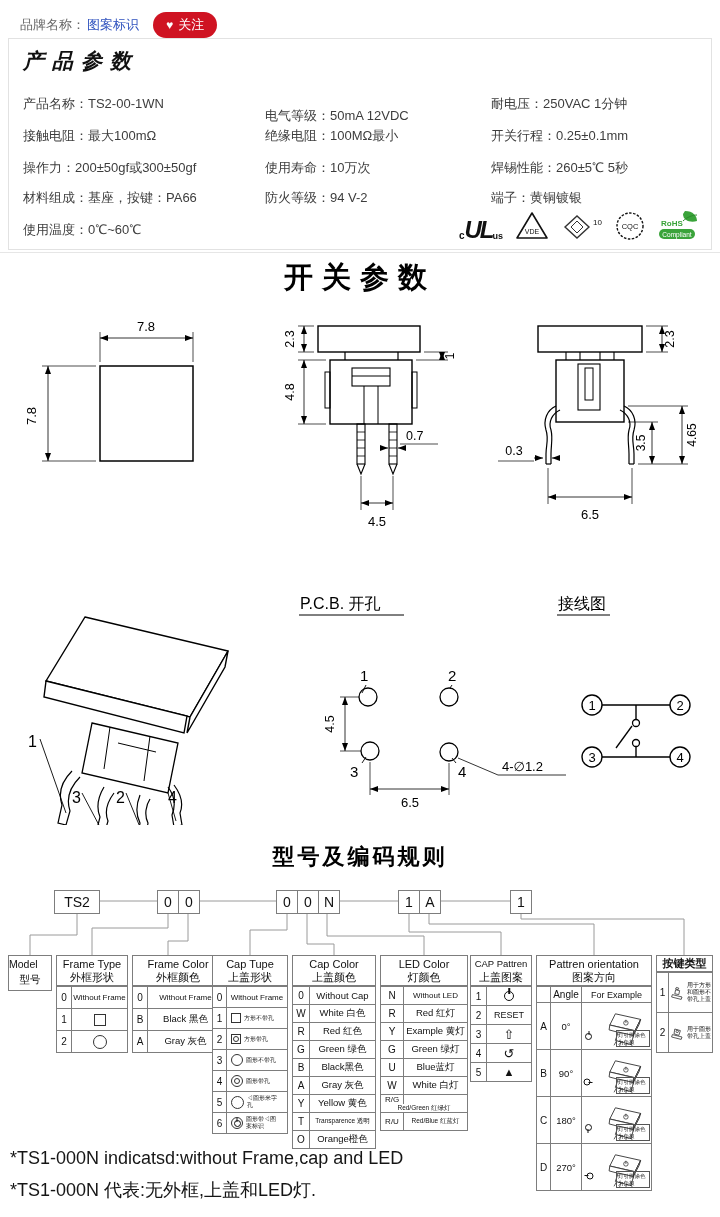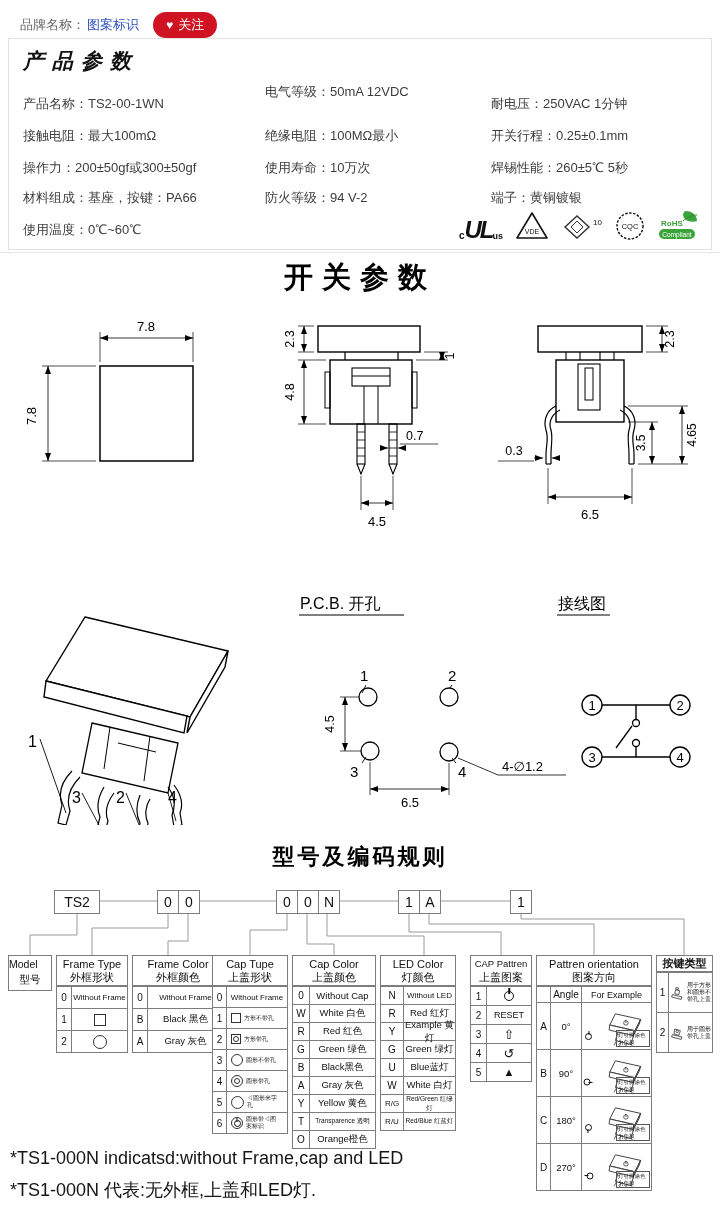--- a/index.html
+++ b/index.html
@@ -70,21 +70,21 @@
     <span class="brand-name">图案标识</span>
     <button class="follow-btn">
       <span class="heart">♥</span>
       <span>关注</span>
     </button>
   </div>
 
   <div class="card">
     <div class="card-title">产品参数</div>
     <div class="pcell" style="left:14px;top:56px;">产品名称：TS2-00-1WN</div>
-    <div class="pcell" style="left:256px;top:44px;">电气等级：50mA  12VDC</div>
+    <div class="pcell" style="left:256px;top:68px;">电气等级：50mA  12VDC</div>
     <div class="pcell" style="left:482px;top:56px;">耐电压：250VAC  1分钟</div>
     <div class="pcell" style="left:14px;top:88px;">接触电阻：最大100mΩ</div>
     <div class="pcell" style="left:256px;top:88px;">绝缘电阻：100MΩ最小</div>
     <div class="pcell" style="left:482px;top:88px;">开关行程：0.25±0.1mm</div>
     <div class="pcell" style="left:14px;top:120px;">操作力：200±50gf或300±50gf</div>
     <div class="pcell" style="left:256px;top:120px;">使用寿命：10万次</div>
     <div class="pcell" style="left:482px;top:120px;">焊锡性能：260±5℃  5秒</div>
     <div class="pcell" style="left:14px;top:150px;">材料组成：基座，按键：PA66</div>
     <div class="pcell" style="left:256px;top:150px;">防火等级：94 V-2</div>
     <div class="pcell" style="left:482px;top:150px;">端子：黄铜镀银</div>
@@ -463,21 +463,21 @@
       <div class="trow" style="height:18px;">
           <div class="cc" style="width:16px;">T</div>
           <div class="cd fs7">Transparence 透明</div>
         </div>
       <div class="trow" style="height:18px;">
           <div class="cc" style="width:16px;">O</div>
           <div class="cd">Orange橙色</div>
         </div>
     </div>
 
-    <div class="tbl" style="left:380px;top:115px;width:76px;">
+    <div class="tbl" style="left:380px;top:115px;width:88px;">
       <div class="hd">
           <div class="en">LED Color</div>
           <div class="cn">灯颜色</div>
         </div>
       <div class="trow" style="height:18px;">
           <div class="cc" style="width:22px;">N</div>
           <div class="cd fs8">Without LED</div>
         </div>
       <div class="trow" style="height:18px;">
           <div class="cc" style="width:22px;">R</div>
@@ -492,21 +492,21 @@
           <div class="cd">Green 绿灯</div>
         </div>
       <div class="trow" style="height:18px;">
           <div class="cc" style="width:22px;">U</div>
           <div class="cd">Blue蓝灯</div>
         </div>
       <div class="trow" style="height:18px;">
           <div class="cc" style="width:22px;">W</div>
           <div class="cd">White 白灯</div>
         </div>
-      <div class="trow" style="height:18px;">
+      <div class="trow" style="height:18px;flex-direction:column;">
           <div class="cc fs8" style="width:22px;">R/G</div>
           <div class="cd fs7">Red/Green 红绿灯</div>
         </div>
       <div class="trow" style="height:18px;">
           <div class="cc fs8" style="width:22px;">R/U</div>
           <div class="cd fs7">Red/Blue 红蓝灯</div>
         </div>
     </div>
 
     <div class="tbl" style="left:470px;top:115px;width:62px;">

